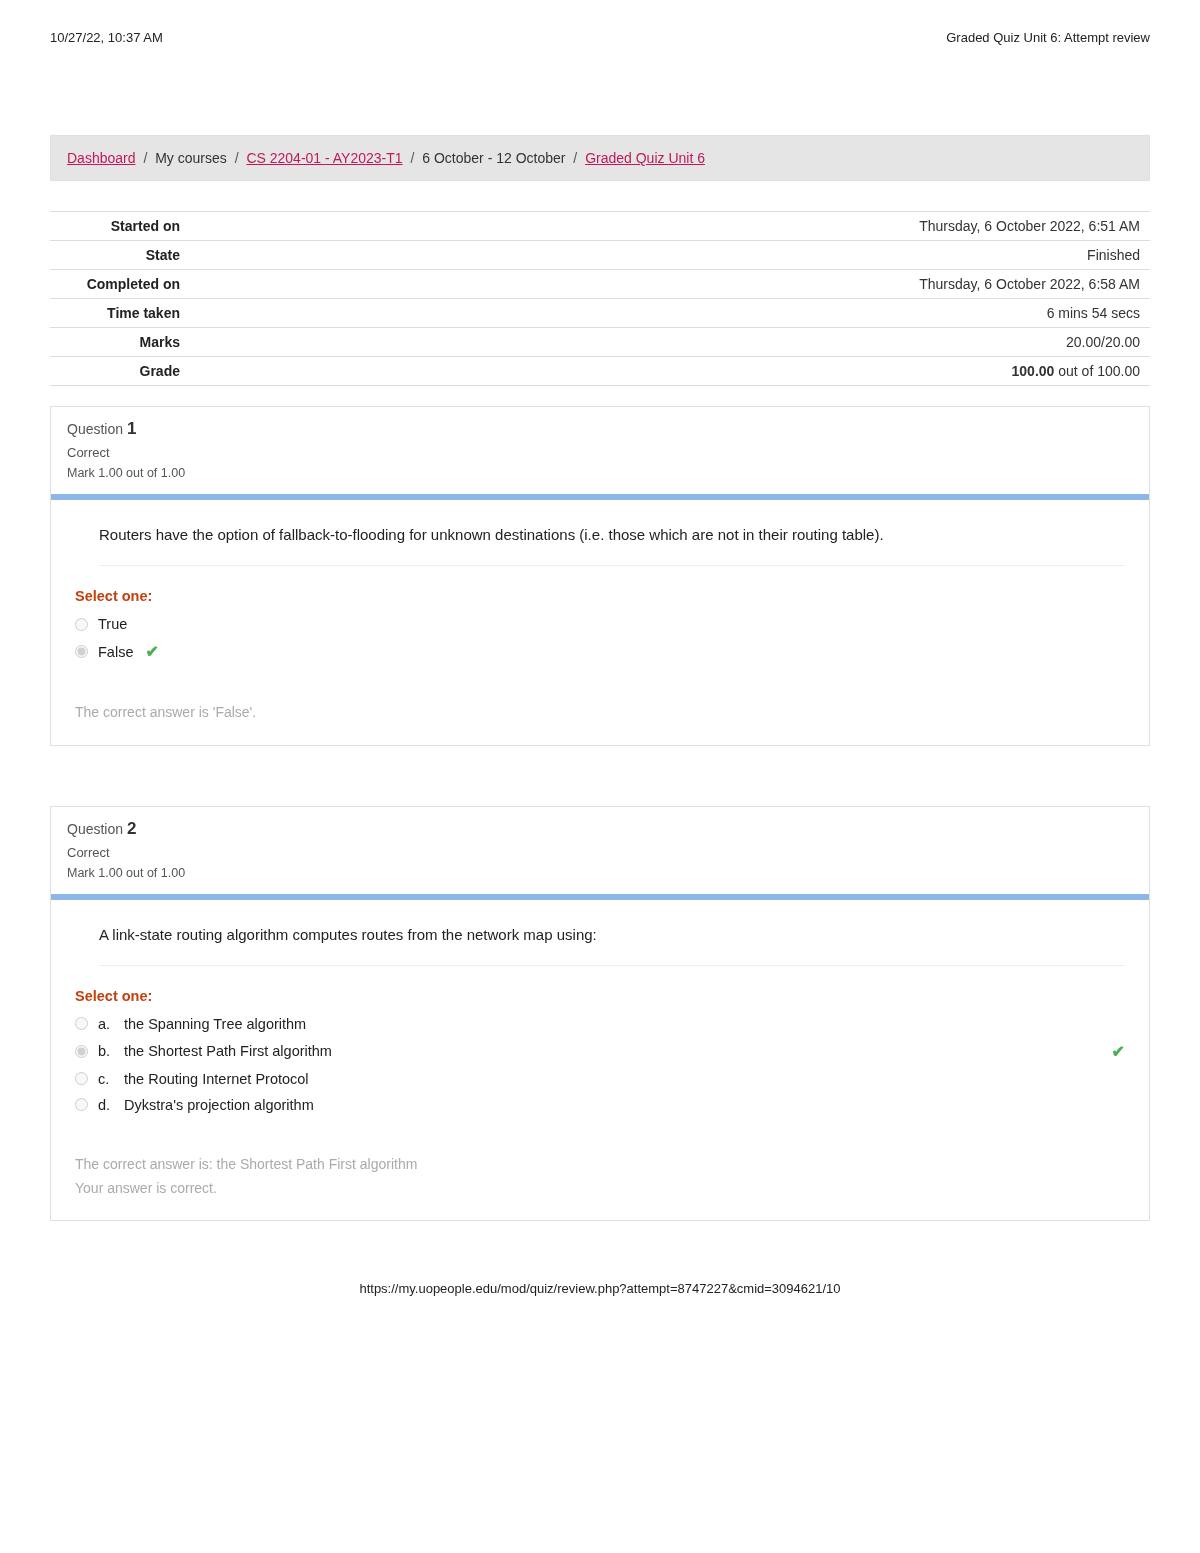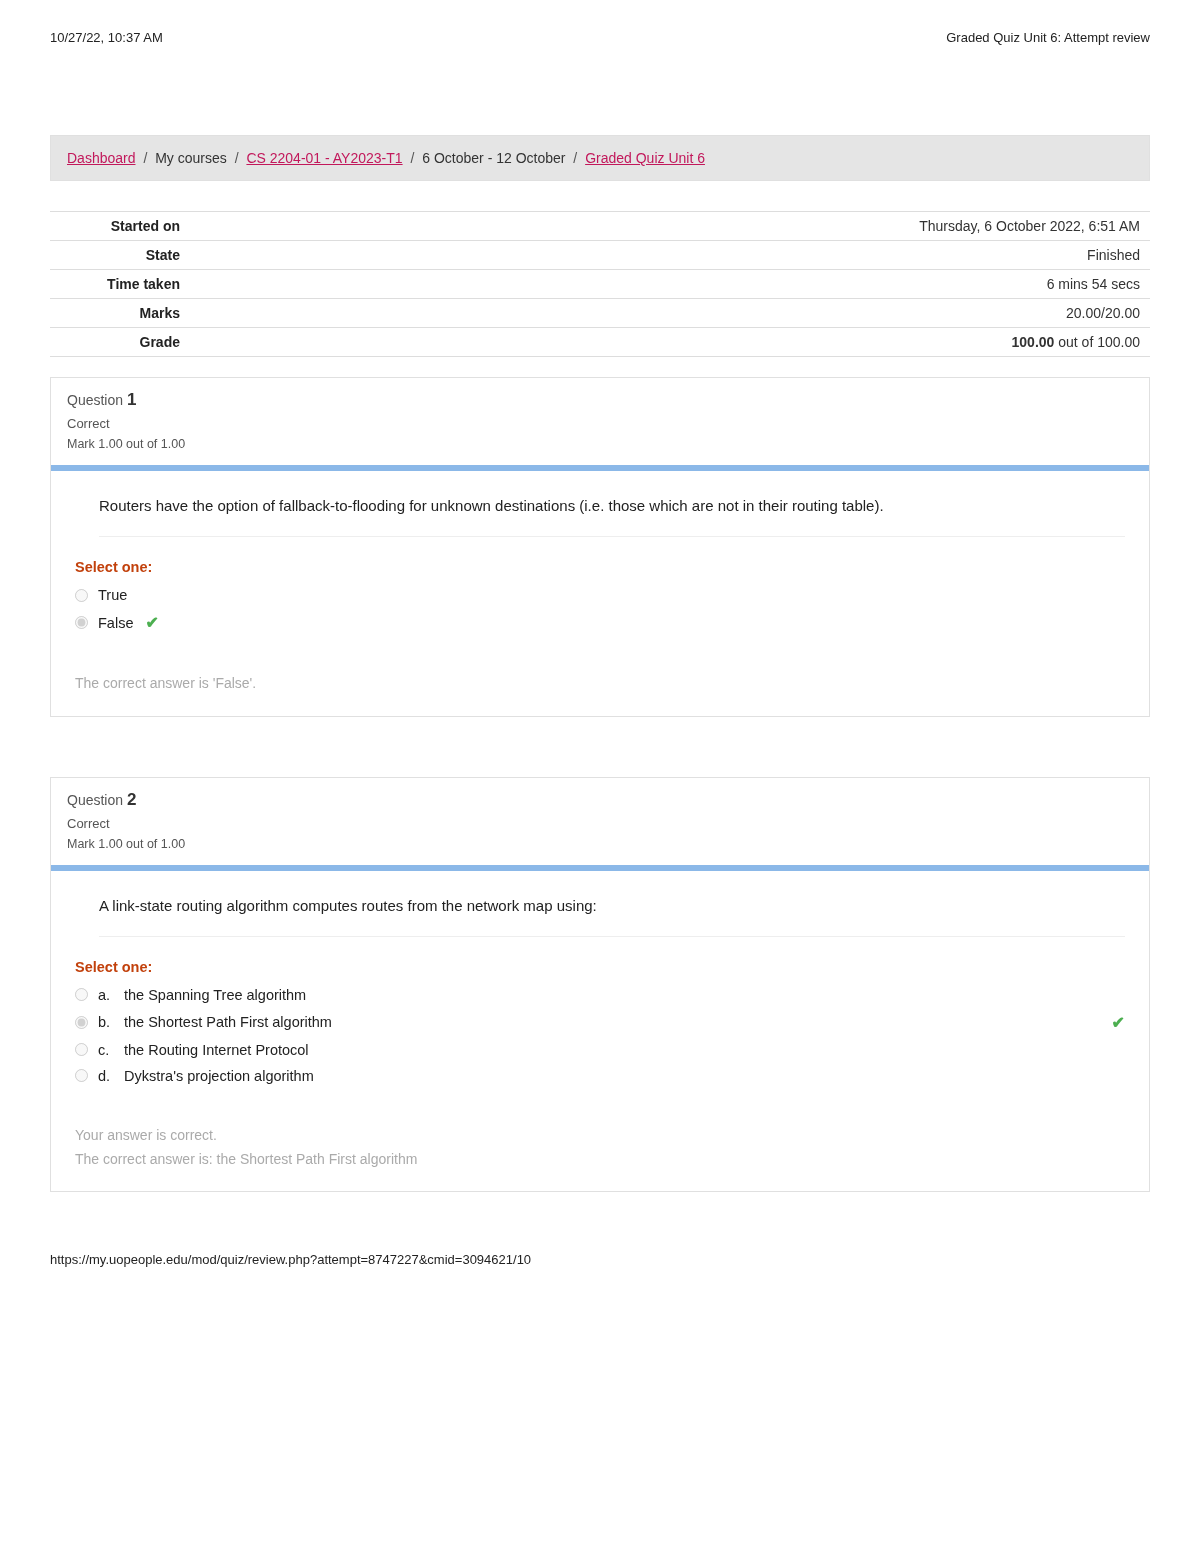--- a/index.html
+++ b/index.html
@@ -135,21 +135,21 @@
     font-size: 16px;
   }
   .q-feedback {
     margin-top: 40px;
     font-size: 14px;
     color: #aaa;
     line-height: 1.7;
   }
   .print-footer {
     display: flex;
-    justify-content: flex-start;
+    justify-content: center;
     font-size: 13px;
     color: #222;
     margin-top: 30px;
   }
 </style>
 </head>
 <body>
 
 <div class="print-header">
   <span>10/27/22, 10:37 AM</span>
@@ -170,20 +170,24 @@
 
 <table class="summary-table">
   <tbody id="summary-body">
       <tr>
         <th>Started on</th>
         <td>Thursday, 6 October 2022, 6:51 AM</td>
       </tr>
       <tr>
         <th>State</th>
         <td>Finished</td>
+      </tr>
+      <tr>
+        <th>Completed on</th>
+        <td>Thursday, 6 October 2022, 6:58 AM</td>
       </tr>
       <tr>
         <th>Time taken</th>
         <td>6 mins 54 secs</td>
       </tr>
       <tr>
         <th>Marks</th>
         <td>20.00/20.00</td>
       </tr>
       <tr>
@@ -243,22 +247,22 @@
           <input type="radio" disabled="" style="">
           <span class="opt-letter">c.</span>
           <span>the Routing Internet Protocol</span>
         </div>
         <div class="answer-row">
           <input type="radio" disabled="" style="">
           <span class="opt-letter">d.</span>
           <span>Dykstra's projection algorithm</span>
         </div>
         <div class="q-feedback">
+          <div>The correct answer is: the Shortest Path First algorithm</div>
           <div>Your answer is correct.</div>
-          <div>The correct answer is: the Shortest Path First algorithm</div>
         </div>
       </div>
     </div>
   </div>
 
 <div class="print-footer">
   <span>https://my.uopeople.edu/mod/quiz/review.php?attempt=8747227&amp;cmid=309462</span>
   <span>1/10</span>
 </div>
 

